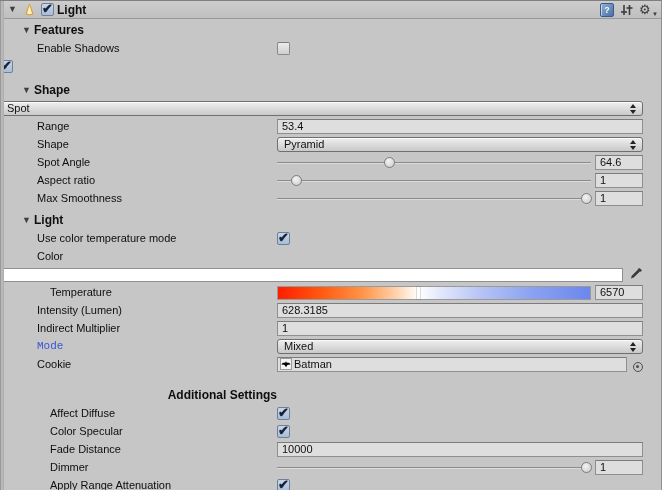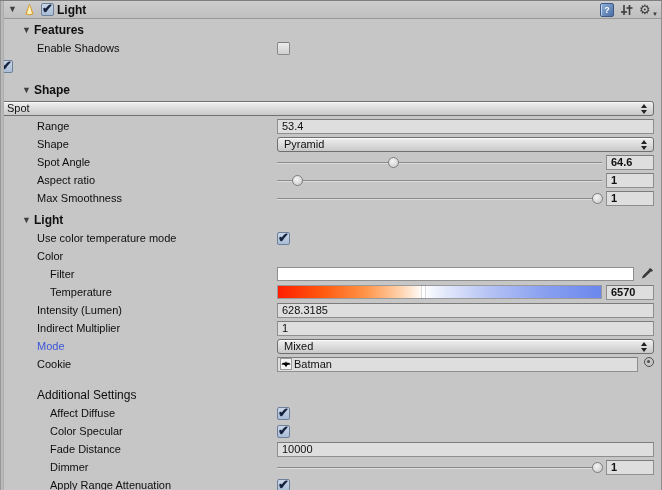--- a/index.html
+++ b/index.html
@@ -72,33 +72,33 @@
   .row { height: 16px; margin: 1px 0; display: flex; align-items: center; }
   .sec-header { font-weight: bold; font-size: 12px; }
   .sec-header .foldout { margin-left: 22px; }
   .sec-gap-sm { margin-top: 7px; }
   .sec-gap-md { margin-top: 5px; }
   .sec-gap-lg { margin-top: 14px; }
 
   .label { width: 277px; flex: 0 0 277px; padding-left: 37px; color: #0e0e0e;
            white-space: nowrap; overflow: hidden; }
   .label.lvl2 { padding-left: 50px; }
-  .label.bold { font-weight: normal; font-size: 12px; }
-  .label.blue { color: #3b55d9; }
-  .field { flex: 1 1 auto; margin-right: 7px; display: flex; align-items: flex-start; position: relative; }
+  .label.bold { font-weight: bold; font-size: 12px; text-align: right; }
+  .label.blue { color: #3b55d9; font-family: Liberation Mono, monospace; }
+  .field { flex: 1 1 auto; margin-right: 18px; display: flex; align-items: flex-end; position: relative; }
 
   
   .tf {
     width: 100%; height: 15px;
     font: 11px "Liberation Sans", sans-serif; color: #101010;
     background: #dedede;
     border: 1px solid #8f8f8f; border-top-color: #7c7c7c;
     padding: 0 4px; outline: none;
   }
-  .tf.small { width: 48px; flex: 0 0 48px; font-weight: bold; }
+  .tf.small { width: 48px; flex: 0 0 48px; }
 
   
   .dd {
     width: 100%; height: 15px; border-radius: 3px;
     border: 1px solid #6f6f6f;
     background: linear-gradient(#efefef,#c9c9c9);
     box-shadow: inset 0 1px 0 rgba(255,255,255,.7);
     display: flex; align-items: center; padding: 0 16px 0 6px;
     position: relative; cursor: default;
   }
@@ -271,21 +271,20 @@
     <div class="row">
       <span class="label">Use color temperature mode</span>
       <span class="field">
           <span class="cb checked"></span>
         </span>
     </div>
     <div class="row">
       <span class="label">Color</span>
     </div>
     <div class="row">
-      <span class="label lvl2">Filter</span>
       <span class="field">
         <span class="swatch"></span>
         <span class="dropper">
           <svg width="14" height="15" viewBox="0 0 14 15">
             <path d="M10.8 1.2 l2.2 2.2 -1.3 1.3 -0.8 -0.3 -6.2 6.2 -2.8 0.9 0.9 -2.8 6.2 -6.2 -0.3 -0.8 z" fill="#3a3a3a"></path>
           </svg>
         </span>
       </span>
     </div>
     <div class="row">

